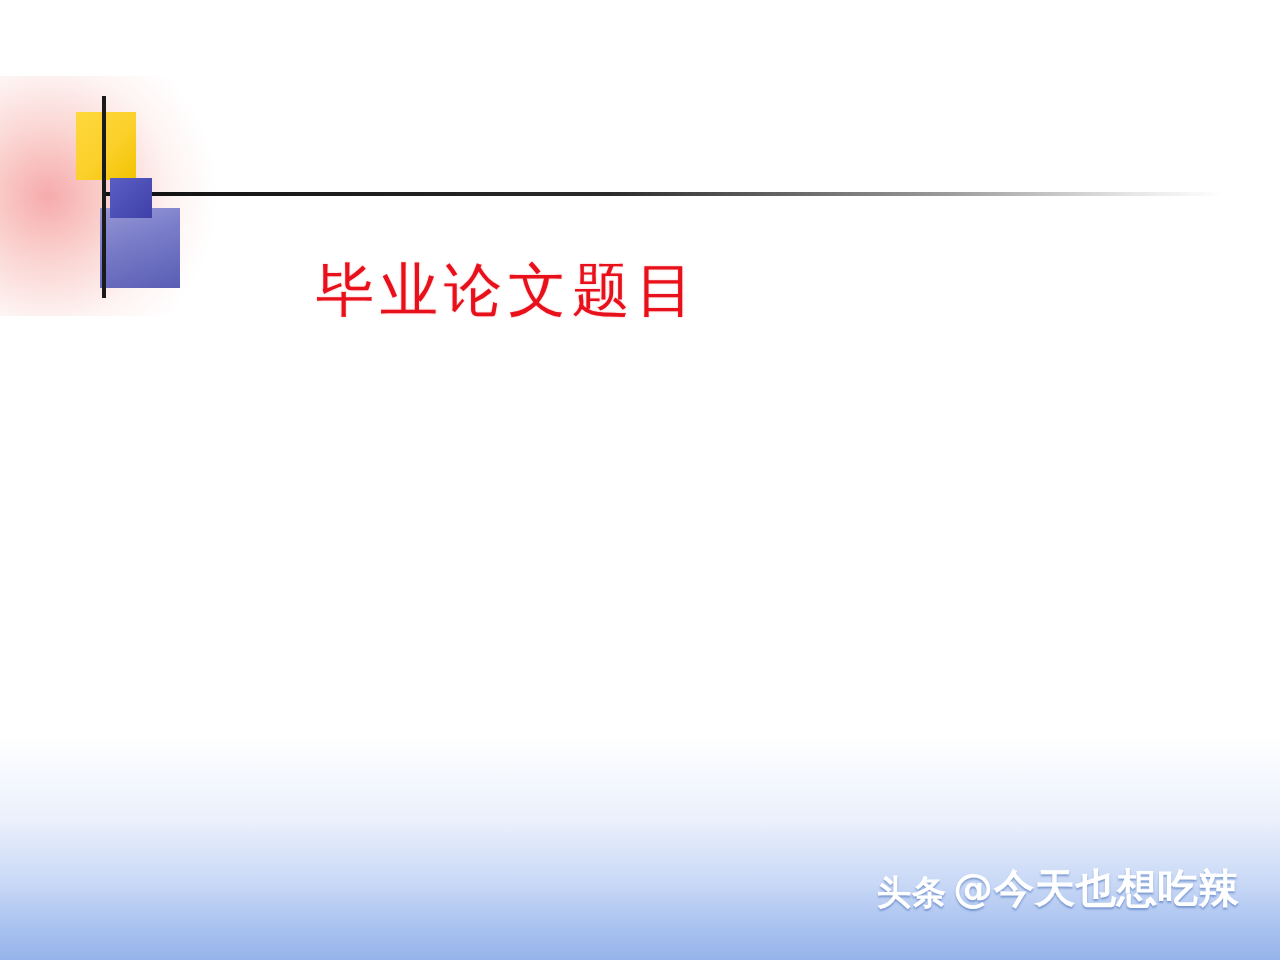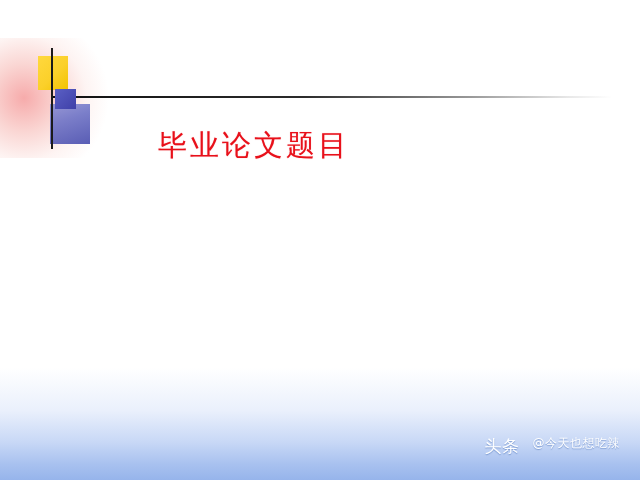--- a/index.html
+++ b/index.html
@@ -115,35 +115,35 @@
         rgba(168,193,239,1) 86%,
         rgba(150,180,235,1) 100%);
   }
 
   
   .watermark {
     position: absolute;
     right: 20px;
     bottom: 22px;
     display: flex;
-    align-items: flex-start;
+    align-items: flex-end;
     color: #ffffff;
     font-family: "DejaVu Sans", "Liberation Sans", sans-serif;
-    font-weight: normal;
+    font-weight: bold;
     font-size: 17px;
     letter-spacing: 0.5px;
     text-shadow: 0 1px 1px rgba(70,110,180,0.55);
     white-space: nowrap;
   }
   .watermark .wm-brand {
     font-size: 17px;
   }
   .watermark .wm-handle {
-    font-size: 12px;
-    margin-left: 13px;
+    font-size: 20px;
+    margin-left: 3px;
   }
 </style>
 </head>
 <body>
 
 <div class="slide">
 
   <div class="bottom-band"></div>
 
   <div class="corner-glow"></div>

